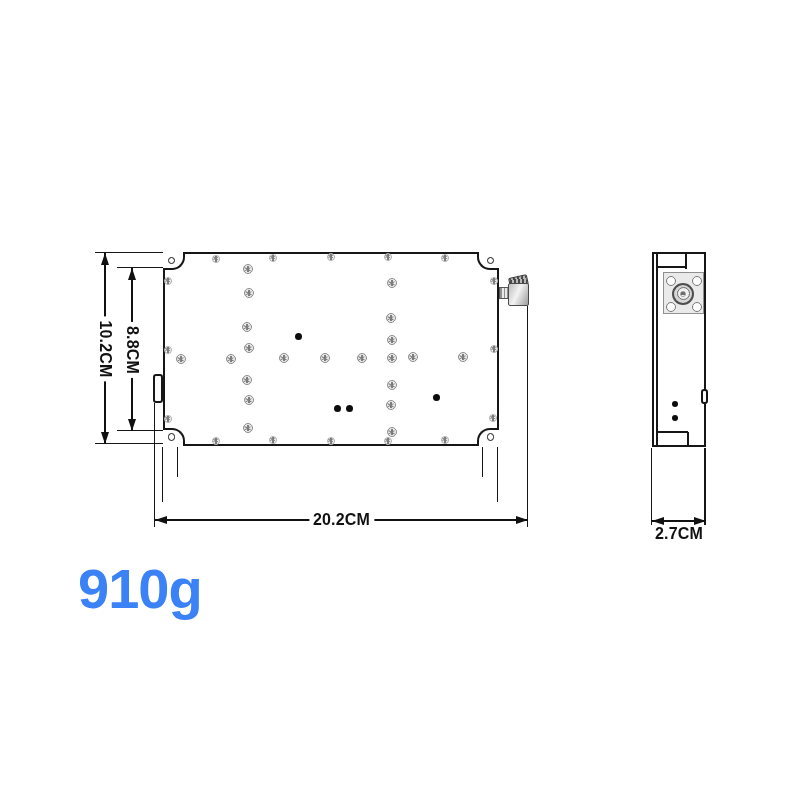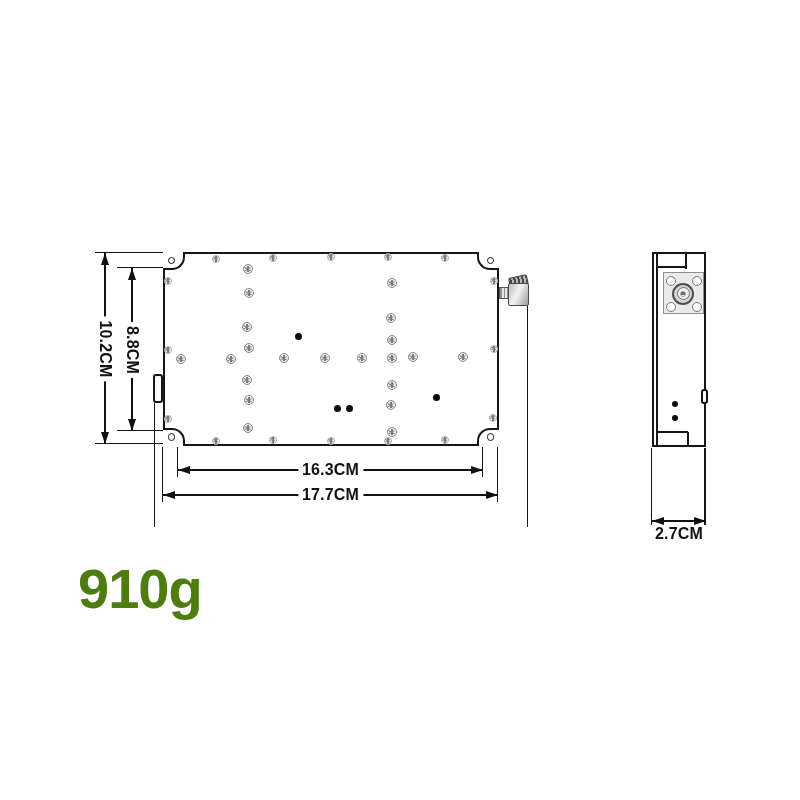--- a/index.html
+++ b/index.html
@@ -38,21 +38,21 @@
   .ar{position:absolute;width:0;height:0;}
   .ar-l{left:0;top:50%;transform:translateY(-50%);border-top:4.5px solid transparent;border-bottom:4.5px solid transparent;border-right:12px solid #111;}
   .ar-r{right:0;top:50%;transform:translateY(-50%);border-top:4.5px solid transparent;border-bottom:4.5px solid transparent;border-left:12px solid #111;}
   .ar-u{top:0;left:50%;transform:translateX(-50%);border-left:4.5px solid transparent;border-right:4.5px solid transparent;border-bottom:12px solid #111;}
   .ar-d{bottom:0;left:50%;transform:translateX(-50%);border-left:4.5px solid transparent;border-right:4.5px solid transparent;border-top:12px solid #111;}
   .dlabel{position:absolute;font-weight:700;font-size:16px;color:#111;background:#fff;
           padding:0 4px;white-space:nowrap;letter-spacing:0.2px;}
   .dlabel.onln{left:50%;top:50%;transform:translate(-50%,-50%);}
   .dlabel.rot {left:50%;top:50%;transform:translate(-50%,-50%) rotate(90deg);}
   .dlabel.below{left:50%;top:13px;transform:translateX(-50%);}
-  #weight{position:absolute;left:78px;top:556px;font-weight:700;font-size:56px;color:#4d7c0f;letter-spacing:-1px;}
+  #weight{position:absolute;left:78px;top:556px;font-weight:700;font-size:56px;color:#3b82f6;letter-spacing:-1px;}
 </style>
 </head>
 <body>
 
 <div id="canvas">
   <div id="weight">910g</div>
 <div class="panel" style="left: 163px; top: 252px; width: 336px; height: 194px;"></div>
     <div class="lug tl" style="left: 163px; top: 252px; width: 22px; height: 18px;"></div>
     <div class="hole" style="left: 167.75px; top: 256.75px; width: 7.5px; height: 7.5px; border-radius: 50%;"></div>
     <div class="lug tr" style="left: 477px; top: 252px; width: 22px; height: 18px;"></div>
@@ -283,36 +283,30 @@
     <div class="gline" style="left: 117px; top: 266.75px; width: 46px; height: 1.6px;"></div>
     <div class="gline" style="left: 117px; top: 429.75px; width: 46px; height: 1.6px;"></div>
     <div class="dim" style="left: 123px; top: 268px; width: 18px; height: 163px;">
       <div class="bar" style="top: 0px; bottom: 0px; left: 8px; width: 2.2px;"></div>
       <div class="ar ar-u"></div>
       <div class="ar ar-d"></div>
       <div class="dlabel rot">8.8CM</div>
     </div>
     <div class="gline" style="left: 176.75px; top: 447px; width: 1.6px; height: 30px;"></div>
     <div class="gline" style="left: 481.75px; top: 447px; width: 1.6px; height: 30px;"></div>
-    <div class="dim" style="left: 178px; top: 461px; width: 305px; height: 18px;">
+    <div class="gline" style="left: 161.75px; top: 447px; width: 1.6px; height: 55px;"></div>
+    <div class="gline" style="left: 496.75px; top: 447px; width: 1.6px; height: 55px;"></div>
+    <div class="gline" style="left: 153.75px; top: 403px; width: 1.6px; height: 124px;"></div>
+    <div class="gline" style="left: 526.75px; top: 306px; width: 1.6px; height: 221px;"></div>
+    <div class="dim" style="left: 155px; top: 511px; width: 373px; height: 18px;">
       <div class="bar" style="left: 0px; right: 0px; top: 8px; height: 2.2px;"></div>
       <div class="ar ar-l"></div>
       <div class="ar ar-r"></div>
-      <div class="dlabel onln">16.3CM</div>
-    </div>
-    <div class="gline" style="left: 161.75px; top: 447px; width: 1.6px; height: 55px;"></div>
-    <div class="gline" style="left: 496.75px; top: 447px; width: 1.6px; height: 55px;"></div>
-    <div class="dim" style="left: 163px; top: 486px; width: 335px; height: 18px;">
-      <div class="bar" style="left: 0px; right: 0px; top: 8px; height: 2.2px;"></div>
-      <div class="ar ar-l"></div>
-      <div class="ar ar-r"></div>
-      <div class="dlabel onln">17.7CM</div>
-    </div>
-    <div class="gline" style="left: 153.75px; top: 403px; width: 1.6px; height: 124px;"></div>
-    <div class="gline" style="left: 526.75px; top: 306px; width: 1.6px; height: 221px;"></div>
+      <div class="dlabel onln">20.2CM</div>
+    </div>
     <div class="gline" style="left: 650.75px; top: 448px; width: 1.6px; height: 84px;"></div>
     <div class="gline" style="left: 704.25px; top: 448px; width: 1.6px; height: 84px;"></div>
     <div class="dim" style="left: 652px; top: 512px; width: 54px; height: 18px;">
       <div class="bar" style="left: 0px; right: 0px; top: 8px; height: 2.2px;"></div>
       <div class="ar ar-l"></div>
       <div class="ar ar-r"></div>
       <div class="dlabel below">2.7CM</div>
     </div>
   </div>
 

